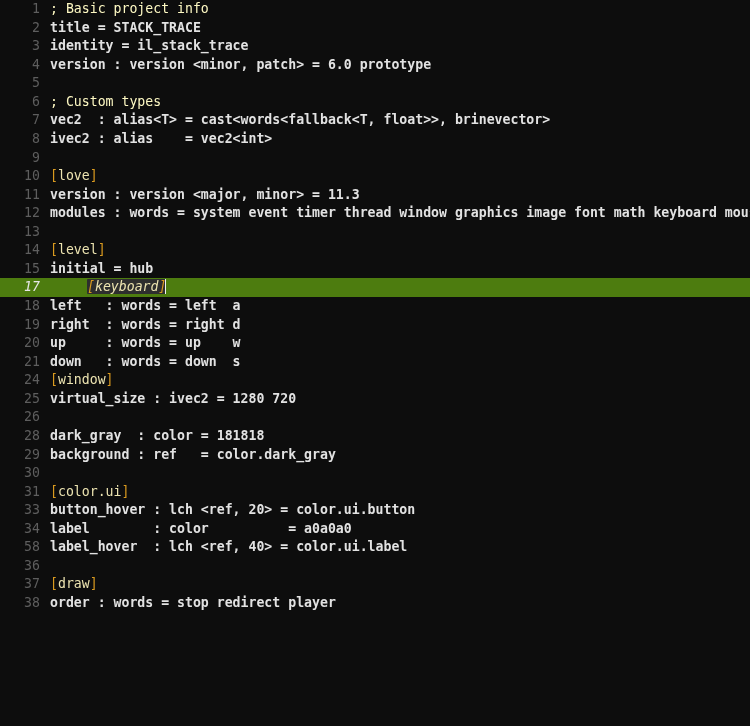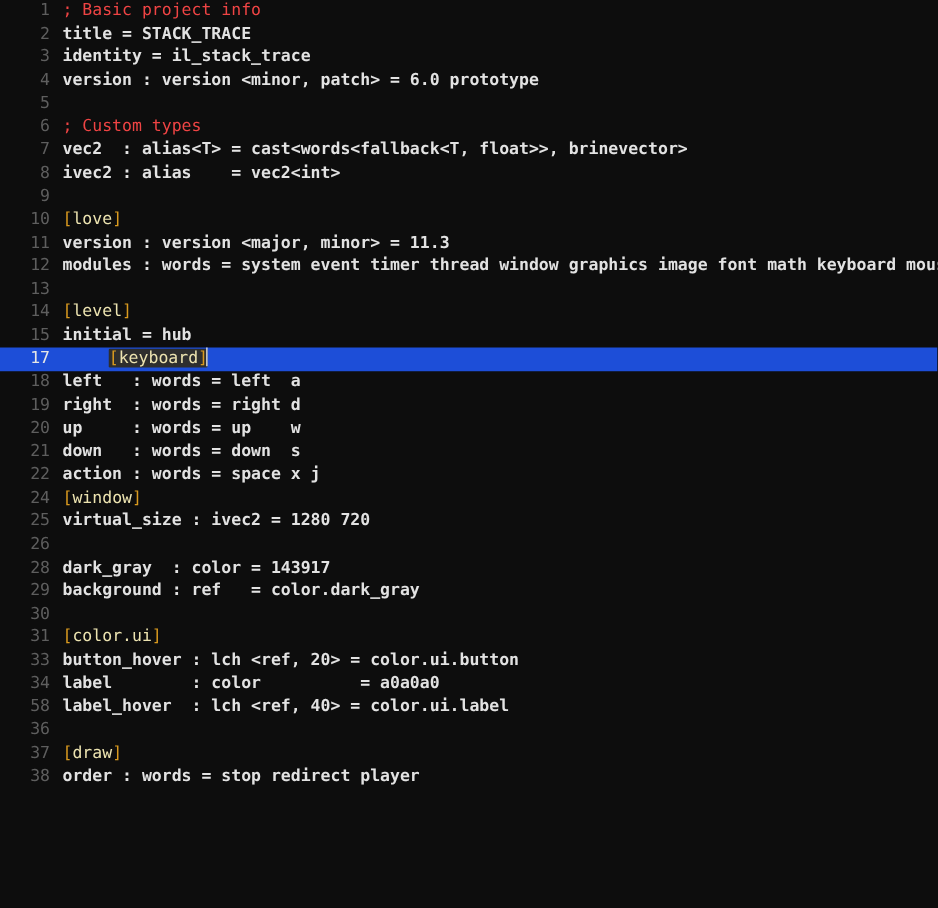--- a/index.html
+++ b/index.html
@@ -23,21 +23,22 @@
     -webkit-font-smoothing: antialiased;
   }
   .line {
     display: flex;
     align-items: flex-start;
     height: 18.57px;
     white-space: pre;
     box-sizing: border-box;
   }
   .line.active {
-    background: #1d4ed8;
+    background: #4d7c0f;
+    font-style: italic;
   }
   .gutter {
     width: 40px;
     min-width: 40px;
     text-align: right;
     color: #5e5e5e;
     padding-right: 0px;
     box-sizing: border-box;
     user-select: none;
     letter-spacing: 0px;
@@ -46,21 +47,21 @@
     color: #e6e6e6;
   }
   .code {
     padding-left: 10px;
     color: #e2e2e2;
     white-space: pre;
     position: relative;
     flex: 1;
     overflow: visible;
   }
-  .tok-comment { color: #ef4444; }
+  .tok-comment { color: #fef9c3; }
   .tok-bracket { color: #d99a1f; }
   .tok-section { color: #ece3b0; }
   .tok-text    { color: #e2e2e2; font-weight: bold; }
   .sel {
     background: #2e2e2e;
     border-radius: 1px;
     margin-left: 37px;
   }
   .caret {
     display: inline-block;
@@ -90,25 +91,24 @@
       <div class="line"><div class="gutter">11</div><div class="code"><span class="tok-text">version : version &lt;major, minor&gt; = 11.3</span></div></div>
       <div class="line"><div class="gutter">12</div><div class="code"><span class="tok-text">modules : words = system event timer thread window graphics image font math keyboard mouse</span></div></div>
       <div class="line"><div class="gutter">13</div><div class="code"><span class="tok-text"></span></div></div>
       <div class="line"><div class="gutter">14</div><div class="code"><span><span class="tok-bracket">[</span><span class="tok-section">level</span><span class="tok-bracket">]</span></span></div></div>
       <div class="line"><div class="gutter">15</div><div class="code"><span class="tok-text">initial = hub</span></div></div>
       <div class="line active"><div class="gutter">17</div><div class="code"><span class="sel"><span class="tok-bracket">[</span><span class="tok-section">keyboard</span><span class="tok-bracket">]</span></span><span class="caret"></span></div></div>
       <div class="line"><div class="gutter">18</div><div class="code"><span class="tok-text">left   : words = left  a</span></div></div>
       <div class="line"><div class="gutter">19</div><div class="code"><span class="tok-text">right  : words = right d</span></div></div>
       <div class="line"><div class="gutter">20</div><div class="code"><span class="tok-text">up     : words = up    w</span></div></div>
       <div class="line"><div class="gutter">21</div><div class="code"><span class="tok-text">down   : words = down  s</span></div></div>
-      <div class="line"><div class="gutter">22</div><div class="code"><span class="tok-text">action : words = space x j</span></div></div>
       <div class="line"><div class="gutter">24</div><div class="code"><span><span class="tok-bracket">[</span><span class="tok-section">window</span><span class="tok-bracket">]</span></span></div></div>
       <div class="line"><div class="gutter">25</div><div class="code"><span class="tok-text">virtual_size : ivec2 = 1280 720</span></div></div>
       <div class="line"><div class="gutter">26</div><div class="code"><span class="tok-text"></span></div></div>
-      <div class="line"><div class="gutter">28</div><div class="code"><span class="tok-text">dark_gray  : color = 143917</span></div></div>
+      <div class="line"><div class="gutter">28</div><div class="code"><span class="tok-text">dark_gray  : color = 181818</span></div></div>
       <div class="line"><div class="gutter">29</div><div class="code"><span class="tok-text">background : ref   = color.dark_gray</span></div></div>
       <div class="line"><div class="gutter">30</div><div class="code"><span class="tok-text"></span></div></div>
       <div class="line"><div class="gutter">31</div><div class="code"><span><span class="tok-bracket">[</span><span class="tok-section">color.ui</span><span class="tok-bracket">]</span></span></div></div>
       <div class="line"><div class="gutter">33</div><div class="code"><span class="tok-text">button_hover : lch &lt;ref, 20&gt; = color.ui.button</span></div></div>
       <div class="line"><div class="gutter">34</div><div class="code"><span class="tok-text">label        : color          = a0a0a0</span></div></div>
       <div class="line"><div class="gutter">58</div><div class="code"><span class="tok-text">label_hover  : lch &lt;ref, 40&gt; = color.ui.label</span></div></div>
       <div class="line"><div class="gutter">36</div><div class="code"><span class="tok-text"></span></div></div>
       <div class="line"><div class="gutter">37</div><div class="code"><span><span class="tok-bracket">[</span><span class="tok-section">draw</span><span class="tok-bracket">]</span></span></div></div>
       <div class="line"><div class="gutter">38</div><div class="code"><span class="tok-text">order : words = stop redirect player</span></div></div>
     </div>

